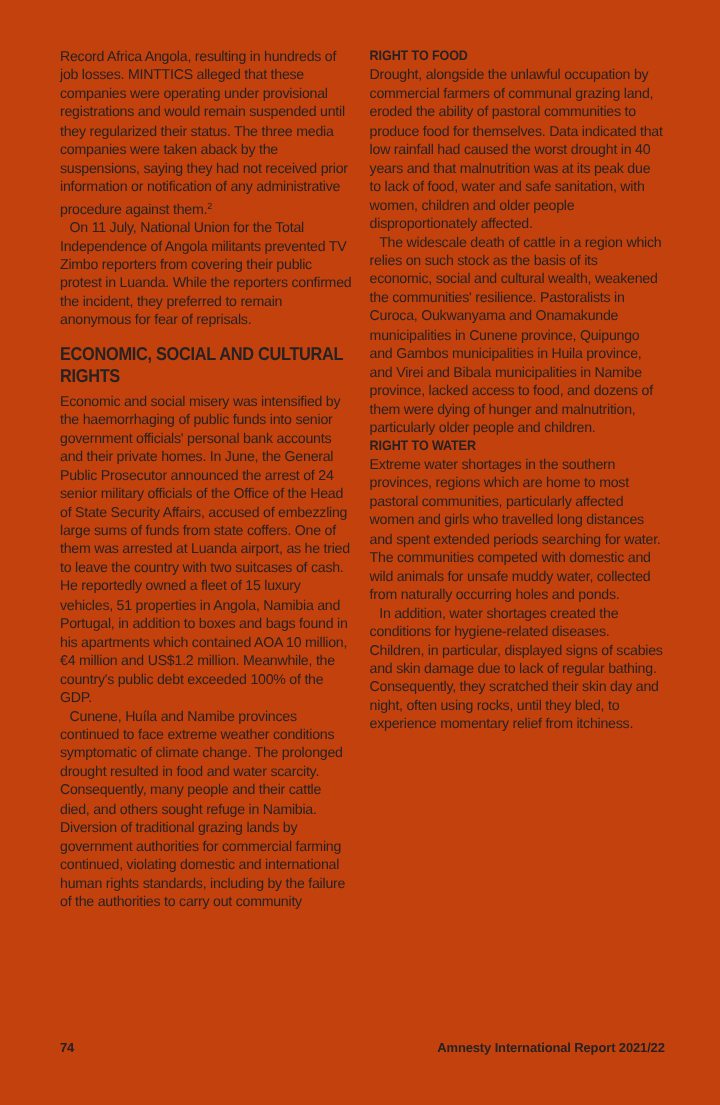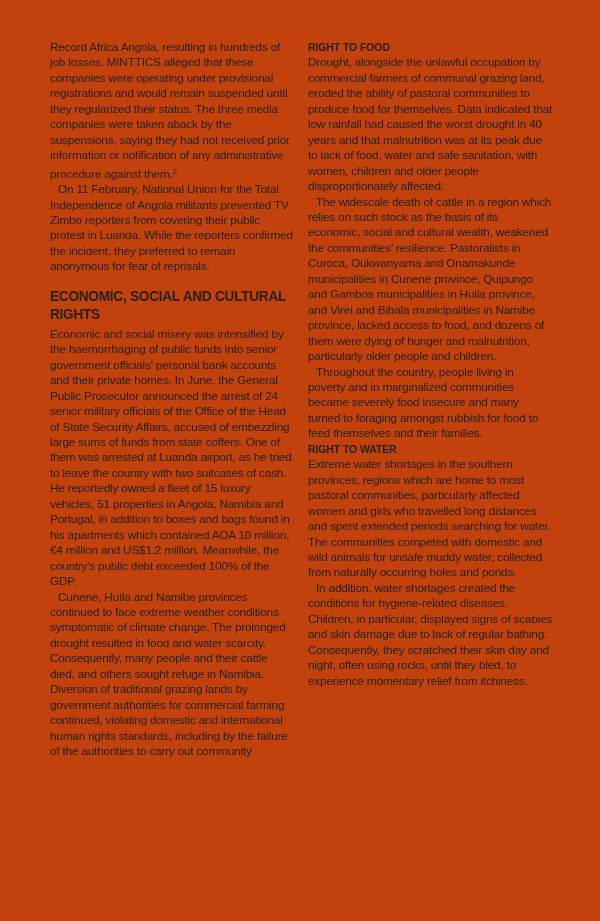--- a/index.html
+++ b/index.html
@@ -70,32 +70,35 @@
 </style>
 </head>
 <body>
 
 <div class="page">
 
   <div class="content">
 
     <div class="col">
       <p><span>Record Africa Angola, resulting in hundreds of job losses. MINTTICS alleged that these companies were operating under provisional registrations and would remain suspended until they regularized their status. The three media companies were taken aback by the suspensions, saying they had not received prior information or notification of any administrative procedure against them.</span><sup class="fn">2</sup></p>
-      <p class="indent">On 11 February, National Union for the Total Independence of Angola militants prevented TV Zimbo reporters from covering their public protest in Luanda. While the reporters confirmed the incident, they preferred to remain anonymous for fear of reprisals.</p>
+      <p class="indent">On 11 July, National Union for the Total Independence of Angola militants prevented TV Zimbo reporters from covering their public protest in Luanda. While the reporters confirmed the incident, they preferred to remain anonymous for fear of reprisals.</p>
       <div class="h2">ECONOMIC, SOCIAL AND CULTURAL RIGHTS</div>
       <p>Economic and social misery was intensified by the haemorrhaging of public funds into senior government officials' personal bank accounts and their private homes. In June, the General Public Prosecutor announced the arrest of 24 senior military officials of the Office of the Head of State Security Affairs, accused of embezzling large sums of funds from state coffers. One of them was arrested at Luanda airport, as he tried to leave the country with two suitcases of cash. He reportedly owned a fleet of 15 luxury vehicles, 51 properties in Angola, Namibia and Portugal, in addition to boxes and bags found in his apartments which contained AOA 10 million, €4 million and US$1.2 million. Meanwhile, the country's public debt exceeded 100% of the GDP.</p>
       <p class="indent">Cunene, Huíla and Namibe provinces continued to face extreme weather conditions symptomatic of climate change. The prolonged drought resulted in food and water scarcity. Consequently, many people and their cattle died, and others sought refuge in Namibia. Diversion of traditional grazing lands by government authorities for commercial farming continued, violating domestic and international human rights standards, including by the failure of the authorities to carry out community</p>
     </div>
 
     <div class="col">
       <div class="subhead">RIGHT TO FOOD</div>
       <p>Drought, alongside the unlawful occupation by commercial farmers of communal grazing land, eroded the ability of pastoral communities to produce food for themselves. Data indicated that low rainfall had caused the worst drought in 40 years and that malnutrition was at its peak due to lack of food, water and safe sanitation, with women, children and older people disproportionately affected.</p>
       <p class="indent">The widescale death of cattle in a region which relies on such stock as the basis of its economic, social and cultural wealth, weakened the communities' resilience. Pastoralists in Curoca, Oukwanyama and Onamakunde municipalities in Cunene province, Quipungo and Gambos municipalities in Huila province, and Virei and Bibala municipalities in Namibe province, lacked access to food, and dozens of them were dying of hunger and malnutrition, particularly older people and children.</p>
-      <p class="indent">Throughout the country, people living in poverty and in marginalized communities became severely food insecure and many turned to foraging amongst rubbish for food to feed themselves and their families.</p>
       <div class="subhead">RIGHT TO WATER</div>
       <p>Extreme water shortages in the southern provinces, regions which are home to most pastoral communities, particularly affected women and girls who travelled long distances and spent extended periods searching for water. The communities competed with domestic and wild animals for unsafe muddy water, collected from naturally occurring holes and ponds.</p>
       <p class="indent">In addition, water shortages created the conditions for hygiene-related diseases. Children, in particular, displayed signs of scabies and skin damage due to lack of regular bathing. Consequently, they scratched their skin day and night, often using rocks, until they bled, to experience momentary relief from itchiness.</p>
     </div>
 
   </div>
 
+  <div class="footer">
+    <span>74</span>
+    <span>Amnesty International Report 2021/22</span>
+  </div>
 
 </div>
 
 </body></html>

